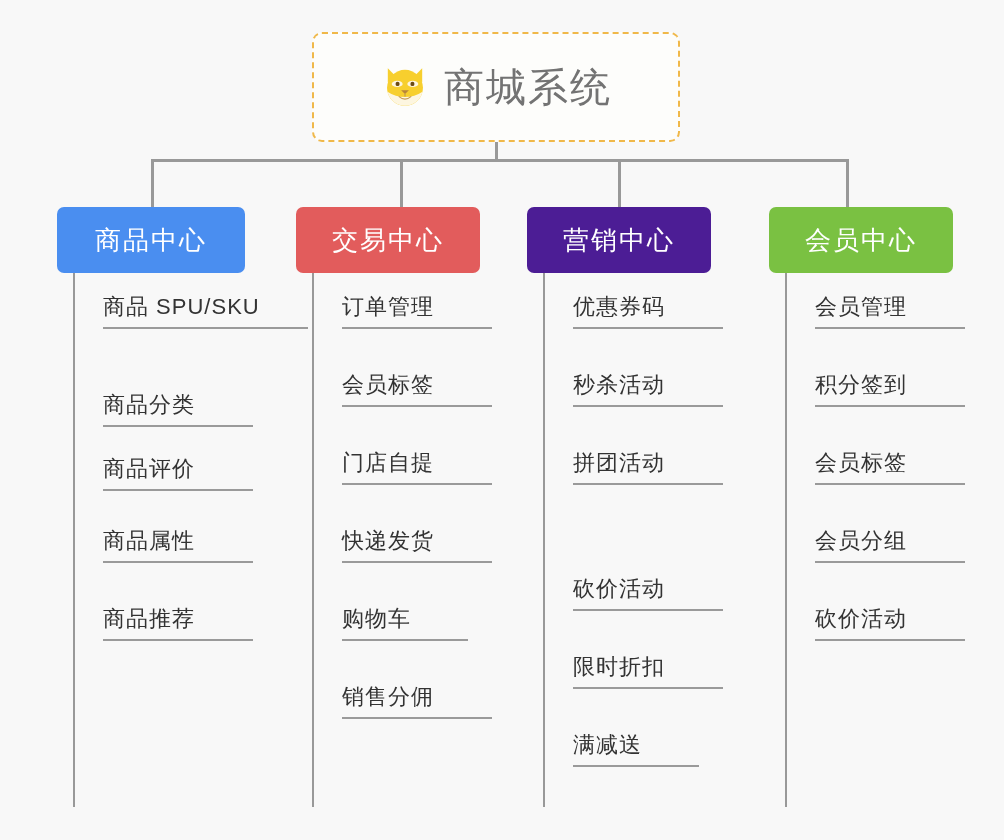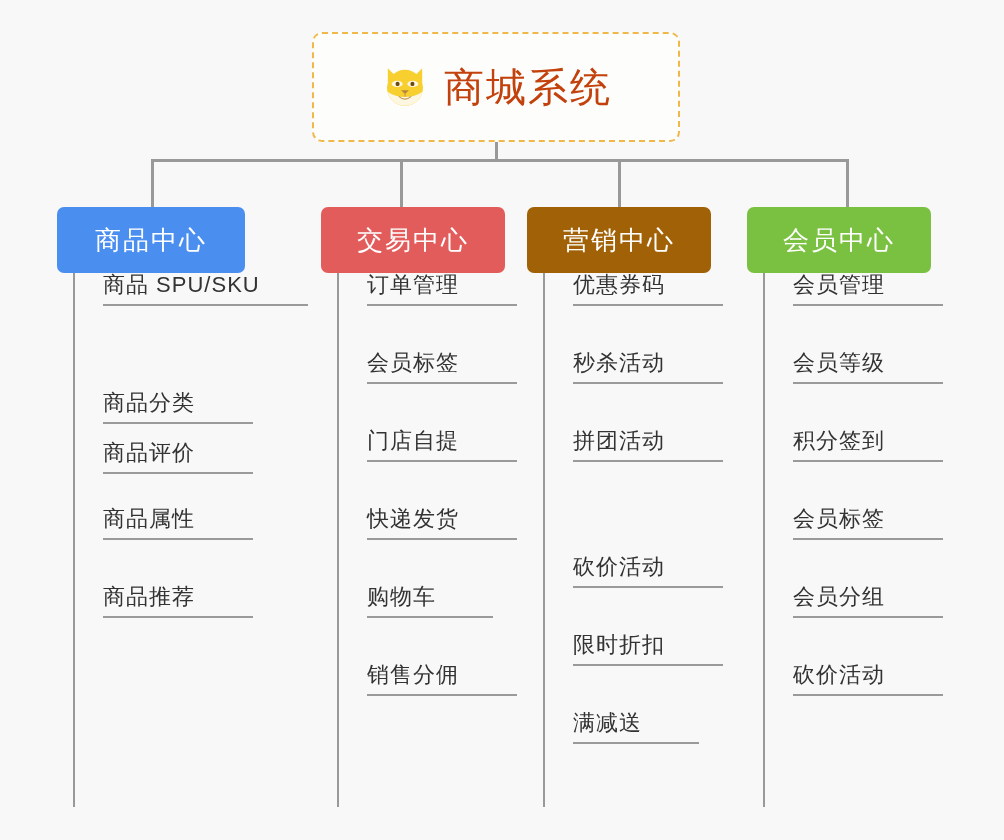--- a/index.html
+++ b/index.html
@@ -37,21 +37,21 @@
     gap: 14px;
   }
   .root-emoji {
     width: 50px;
     height: 50px;
     flex: 0 0 auto;
     display: block;
   }
   .root-title {
     font-size: 40px;
-    color: #c2410c;
+    color: #737373;
     letter-spacing: 2px;
     line-height: 1;
     white-space: nowrap;
   }
 
   
   .conn {
     position: absolute;
     background: #999999;
   }
@@ -84,21 +84,21 @@
   .spine {
     position: absolute;
     width: 2px;
     background: #999999;
   }
   .leaf {
     position: relative;
     height: 78px;
     box-sizing: border-box;
     display: flex;
-    align-items: flex-start;
+    align-items: center;
   }
   .leaf-label {
     display: inline-block;
     font-size: 22px;
     color: #333333;
     line-height: 1.1;
     padding-bottom: 7px;
     border-bottom: 2px solid #9a9a9a;
     white-space: nowrap;
     letter-spacing: 1px;
@@ -150,21 +150,21 @@
           <span class="leaf-label" style="min-width: 150px; margin-top: 12px;">商品评价</span>
         </div>
         <div class="leaf" style="padding-left: 46px;">
           <span class="leaf-label" style="min-width: 150px;">商品属性</span>
         </div>
         <div class="leaf" style="padding-left: 46px;">
           <span class="leaf-label" style="min-width: 150px;">商品推荐</span>
         </div>
       </div>
     </div>
-    <div class="column" style="left: 321px; width: 184px;">
+    <div class="column" style="left: 296px; width: 184px;">
       <div class="cat-box" style="background: rgb(226, 92, 92);">
         <span>交易中心</span>
       </div>
       <div class="leaf-list">
         <div class="spine" style="left: 16px; top: 0px; height: 534px;"></div>
         <div class="leaf" style="padding-left: 46px;">
           <span class="leaf-label" style="min-width: 150px;">订单管理</span>
         </div>
         <div class="leaf" style="padding-left: 46px;">
           <span class="leaf-label" style="min-width: 150px;">会员标签</span>
@@ -177,21 +177,21 @@
         </div>
         <div class="leaf" style="padding-left: 46px;">
           <span class="leaf-label" style="min-width: 126px;">购物车</span>
         </div>
         <div class="leaf" style="padding-left: 46px;">
           <span class="leaf-label" style="min-width: 150px;">销售分佣</span>
         </div>
       </div>
     </div>
     <div class="column" style="left: 527px; width: 184px;">
-      <div class="cat-box" style="background: #a16207;">
+      <div class="cat-box" style="background: #4c1d95;">
         <span>营销中心</span>
       </div>
       <div class="leaf-list">
         <div class="spine" style="left: 16px; top: 0px; height: 534px;"></div>
         <div class="leaf" style="padding-left: 46px;">
           <span class="leaf-label" style="min-width: 150px;">优惠券码</span>
         </div>
         <div class="leaf" style="padding-left: 46px;">
           <span class="leaf-label" style="min-width: 150px;">秒杀活动</span>
         </div>
@@ -202,33 +202,30 @@
           <span class="leaf-label" style="min-width: 150px;">砍价活动</span>
         </div>
         <div class="leaf" style="padding-left: 46px;">
           <span class="leaf-label" style="min-width: 150px;">限时折扣</span>
         </div>
         <div class="leaf" style="padding-left: 46px;">
           <span class="leaf-label" style="min-width: 126px;">满减送</span>
         </div>
       </div>
     </div>
-    <div class="column" style="left: 747px; width: 184px;">
+    <div class="column" style="left: 769px; width: 184px;">
       <div class="cat-box" style="background: rgb(122, 193, 66);">
         <span>会员中心</span>
       </div>
       <div class="leaf-list">
         <div class="spine" style="left: 16px; top: 0px; height: 534px;"></div>
         <div class="leaf" style="padding-left: 46px;">
           <span class="leaf-label" style="min-width: 150px;">会员管理</span>
         </div>
         <div class="leaf" style="padding-left: 46px;">
-          <span class="leaf-label" style="min-width: 150px;">会员等级</span>
-        </div>
-        <div class="leaf" style="padding-left: 46px;">
           <span class="leaf-label" style="min-width: 150px;">积分签到</span>
         </div>
         <div class="leaf" style="padding-left: 46px;">
           <span class="leaf-label" style="min-width: 150px;">会员标签</span>
         </div>
         <div class="leaf" style="padding-left: 46px;">
           <span class="leaf-label" style="min-width: 150px;">会员分组</span>
         </div>
         <div class="leaf" style="padding-left: 46px;">
           <span class="leaf-label" style="min-width: 150px;">砍价活动</span>

